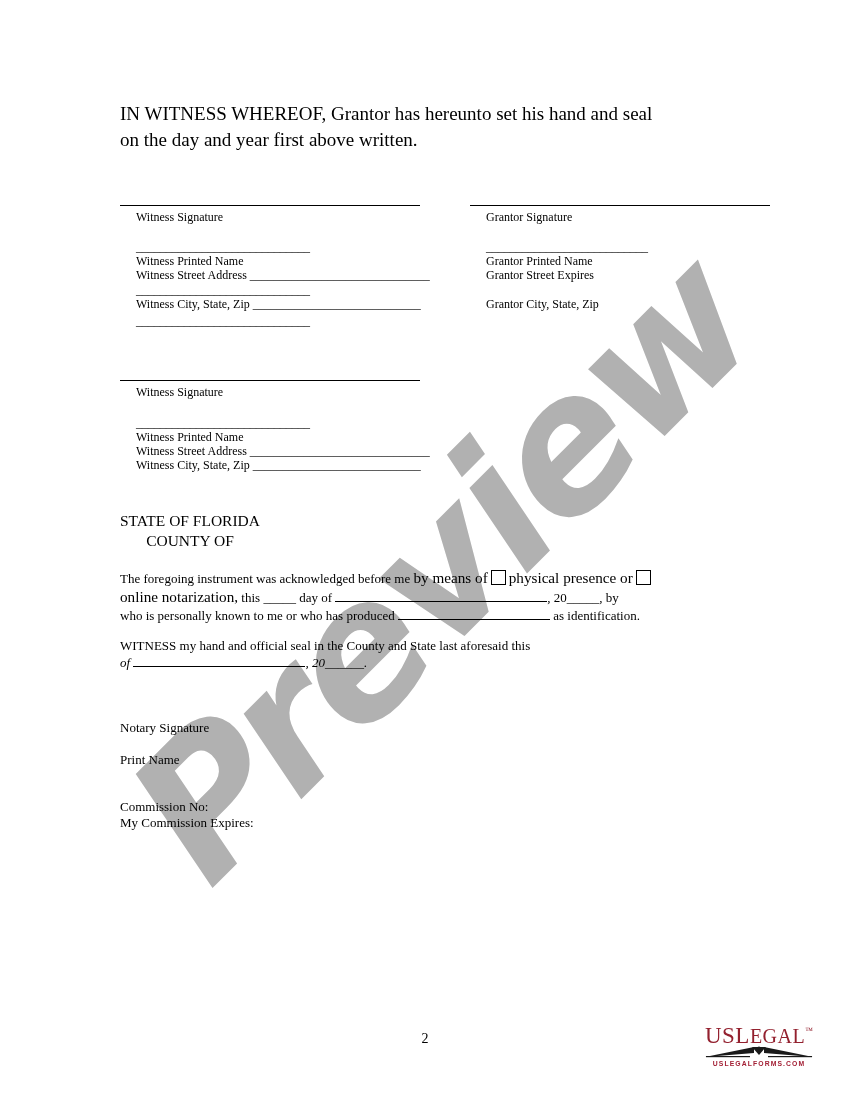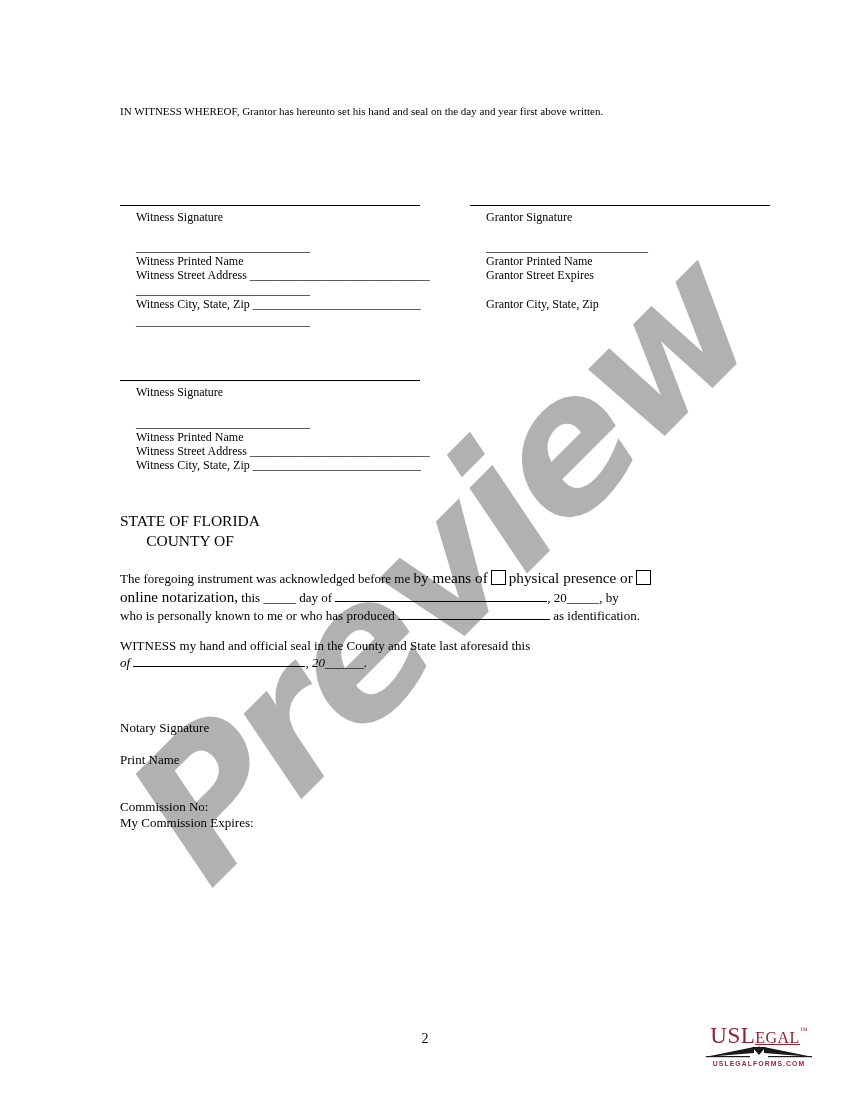--- a/index.html
+++ b/index.html
@@ -7,33 +7,33 @@
     position:relative; width:850px; height:1100px; background:#ffffff;
     font-family:"Liberation Serif", serif; color:#000; overflow:hidden;
   }
   .wm {
     position:absolute; left:442px; top:568px; z-index:0;
     transform:translate(-50%,-50%) rotate(-45deg);
     font-family:"DejaVu Sans", sans-serif; font-weight:bold; font-style:italic;
     font-size:185px; letter-spacing:-6px; color:#b1b1b1; white-space:nowrap;
   }
   .abs { position:absolute; z-index:1; }
-  .fs15 { font-size:11px; line-height:20px; }
+  .fs15 { font-size:19px; line-height:26px; }
   .fs12 { font-size:12px; line-height:14px; white-space:nowrap;margin-left:16px; }
   .fs13 { font-size:13px; line-height:18px; white-space:nowrap; }
   .venue { font-size:15.5px; line-height:19.5px;text-align:center; }
   .big { font-size:15.2px; }
   .sigline { border-top:1.6px solid #000; height:0; z-index:1; }
   .rule { display:inline-block; border-bottom:1.4px solid #000; height:12px; vertical-align:baseline; }
   .cb { display:inline-block; width:13px; height:13px; border:1.6px solid #000; background:#fff; vertical-align:-2px; margin:0 3px; }
   .pagenum { font-size:14px; text-align:center; }
   .logo { width:132px; text-align:center; line-height:1; }
   .logo-brand { color:#93202e; font-family:"Liberation Serif", serif; white-space:nowrap; }
   .logo-main { font-size:23px; letter-spacing:0.5px; }
-  .logo-rest { font-size:16px; letter-spacing:0.5px;text-decoration:underline; }
+  .logo-rest { font-size:20px; letter-spacing:0.5px; }
   .logo-tm { font-size:8px; vertical-align:10px; }
   .logo-site { color:#a32035; font-family:"Liberation Sans", sans-serif; font-weight:bold; font-size:6.8px; letter-spacing:1.1px; margin-top:2px; }
   .wings { display:block; margin:-1px auto 0 auto; }
 </style>
 </head>
 <body>
 
 <div class="page">
 
   <div class="wm">Preview</div>

